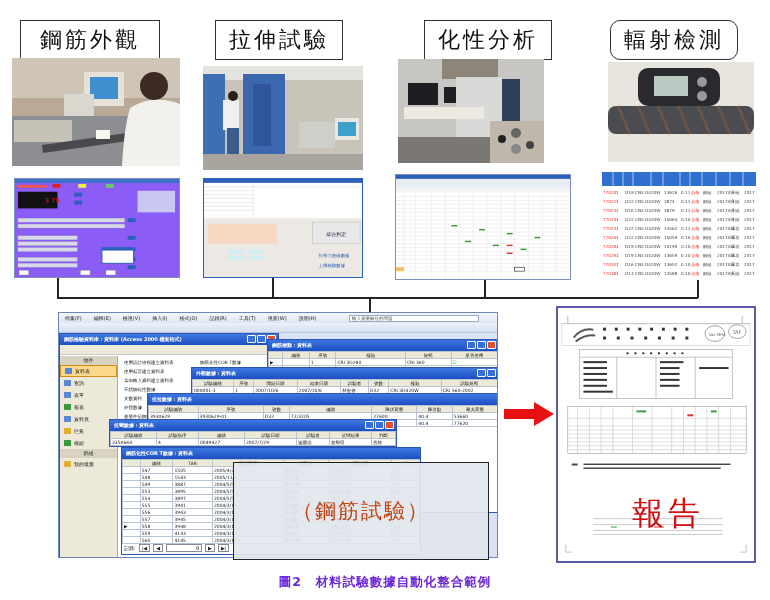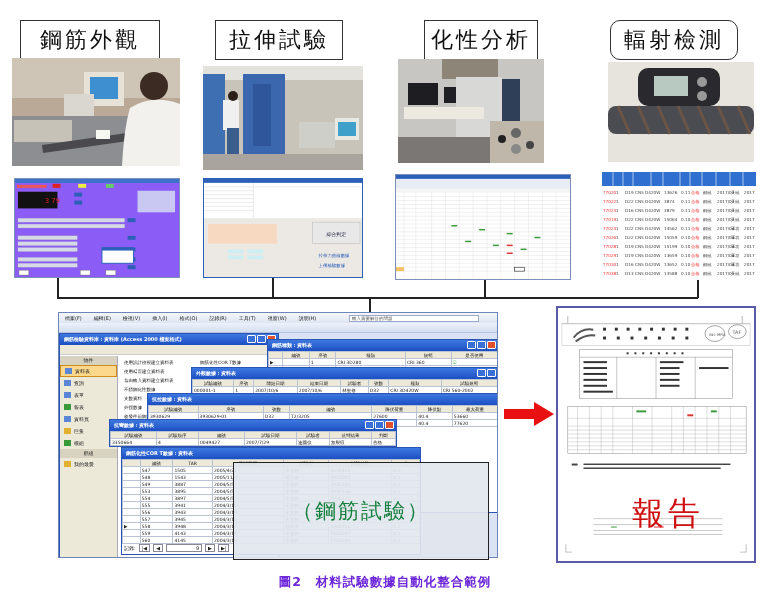--- a/index.html
+++ b/index.html
@@ -48,42 +48,42 @@
   .navpane .it .ic { width: 7px; height: 6px; background: #5b86d6; display: inline-block; }
   .navpane .hd { height: 9px; background: #d8d3c0; text-align: center; font-size: 5px; line-height: 9px; }
   .navpane .sel { background: #fbd88c; border: 1px solid #d08b1a; }
 
   .overlay-box {
     position: absolute; left: 233px; top: 462px; width: 256px; height: 98px;
     border: 1.5px solid #222; background: rgba(226,230,238,0.92);
     display: flex; flex-direction: column; align-items: center; justify-content: center;
   }
   .overlay-title { font-family: "DejaVu Serif", serif; color: #d01010; font-size: 34px; letter-spacing: 3px; line-height: 40px; }
-  .overlay-sub { font-family: "DejaVu Serif", serif; color: #15803d; font-size: 21px; letter-spacing: 2px; line-height: 30px; }
+  .overlay-sub { font-family: "DejaVu Serif", serif; color: #c2410c; font-size: 21px; letter-spacing: 2px; line-height: 30px; }
 
   .arrow { position: absolute; left: 504px; top: 402px; width: 50px; height: 24px; }
 
   .report {
     position: absolute; left: 556px; top: 306px; width: 200px; height: 257px;
     border: 2px solid #5a5aa8; background: #fff; overflow: hidden;
   }
   .report-title { position: absolute; left: 74px; top: 184px; font-family: "DejaVu Serif", serif; color: #d01010; font-size: 32px; letter-spacing: 4px; }
 
   .caption {
     position: absolute; left: 0; top: 574px; width: 770px; text-align: center;
     font-family: "DejaVu Sans", sans-serif; font-size: 12.5px; font-weight: bold; color: #6d28d9; letter-spacing: 1px;
   }
   .caption .num { margin-right: 14px; }
 </style>
 </head>
 <body>
 
 <div class="label-box" style="left:20px;width:140px;">鋼筋外觀</div>
 <div class="label-box" style="left:215px;width:128px;">拉伸試驗</div>
-<div class="label-box" style="left:424px;width:114px;">化性分析</div>
+<div class="label-box" style="left:424px;width:128px;">化性分析</div>
 <div class="label-box" style="left:610px;width:128px;border-radius:10px;">輻射檢測</div>
 
 <div class="photo" style="left:12px;top:58px;width:168px;height:108px;">
   <svg viewBox="0 0 168 108" preserveAspectRatio="none">
     <rect width="168" height="108" fill="#b9a996"></rect>
     <rect x="0" y="0" width="168" height="40" fill="#cfc5b6"></rect>
     <rect x="72" y="14" width="40" height="34" fill="#e6e2d8"></rect>
     <rect x="78" y="19" width="28" height="22" fill="#3d8fd0"></rect>
     <rect x="52" y="36" width="30" height="24" fill="#d9d7d0"></rect>
     <rect x="0" y="58" width="168" height="50" fill="#8d8e92"></rect>

